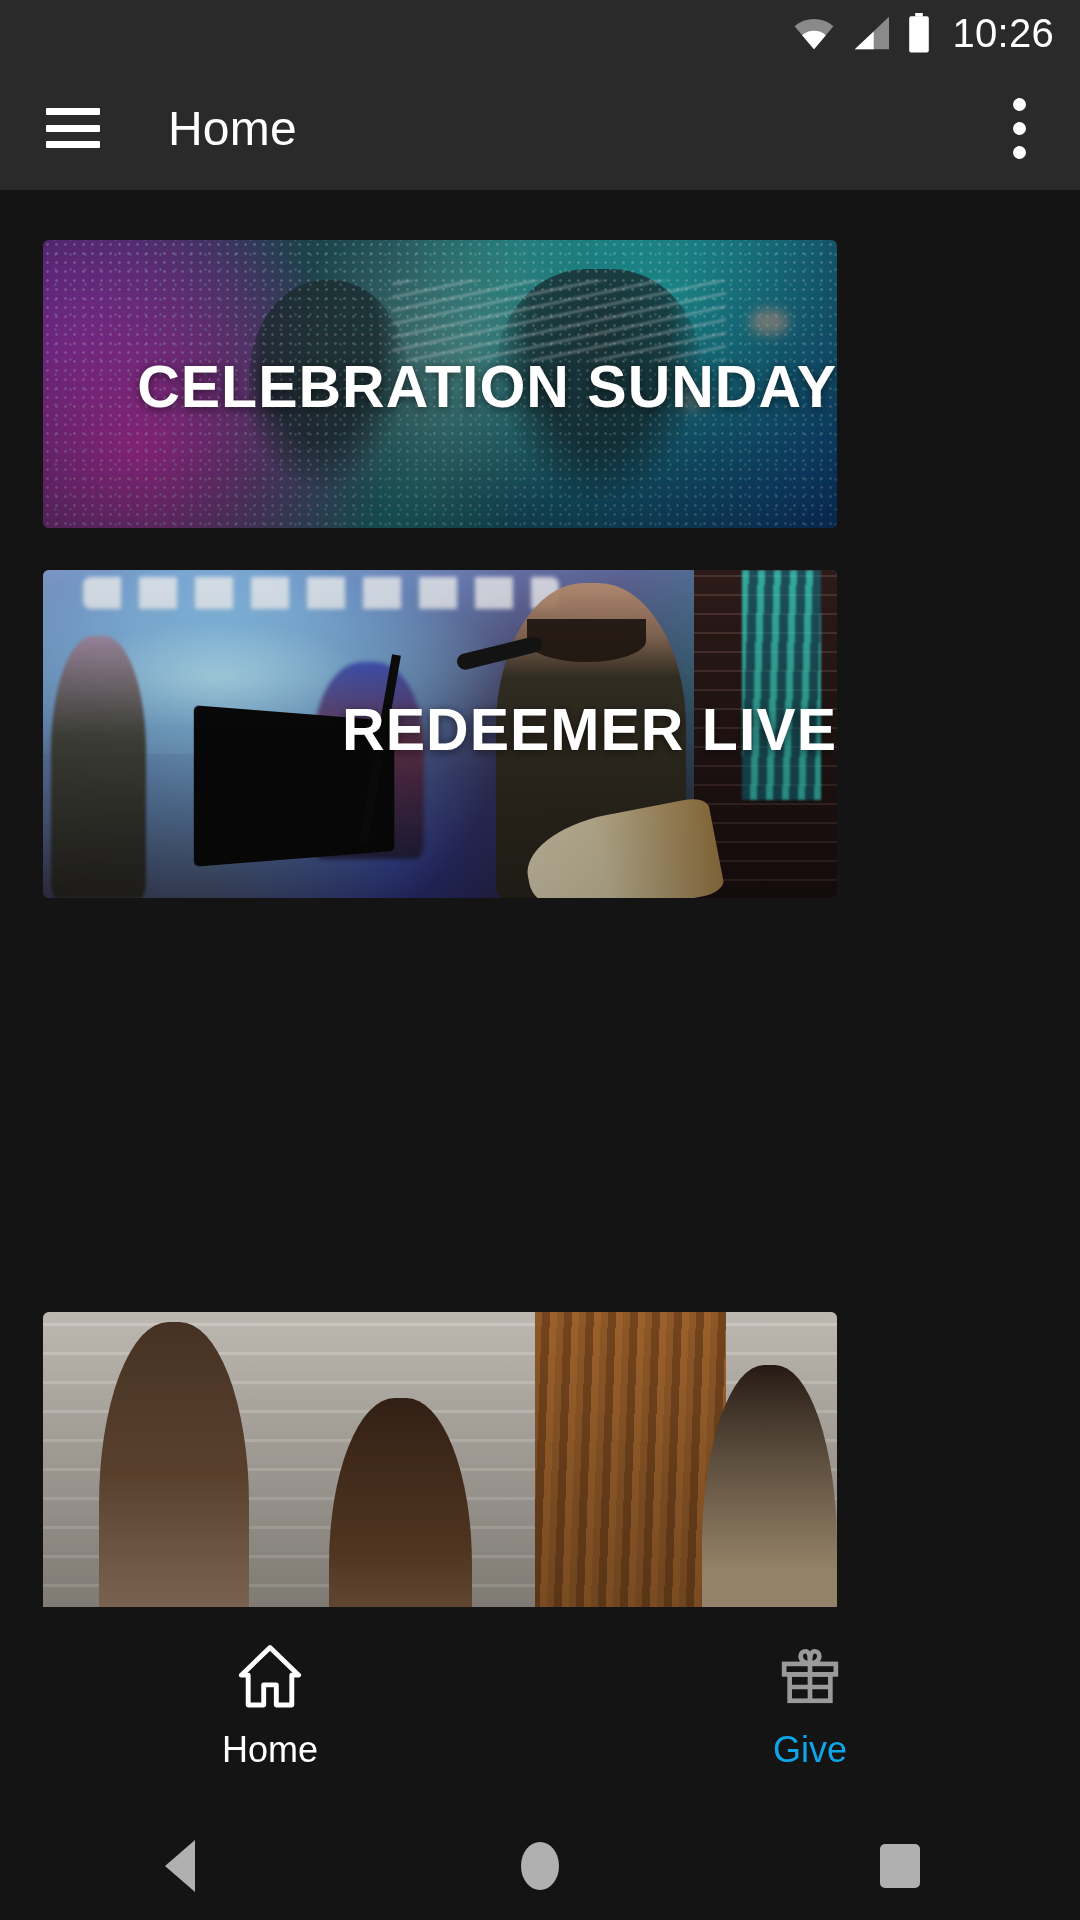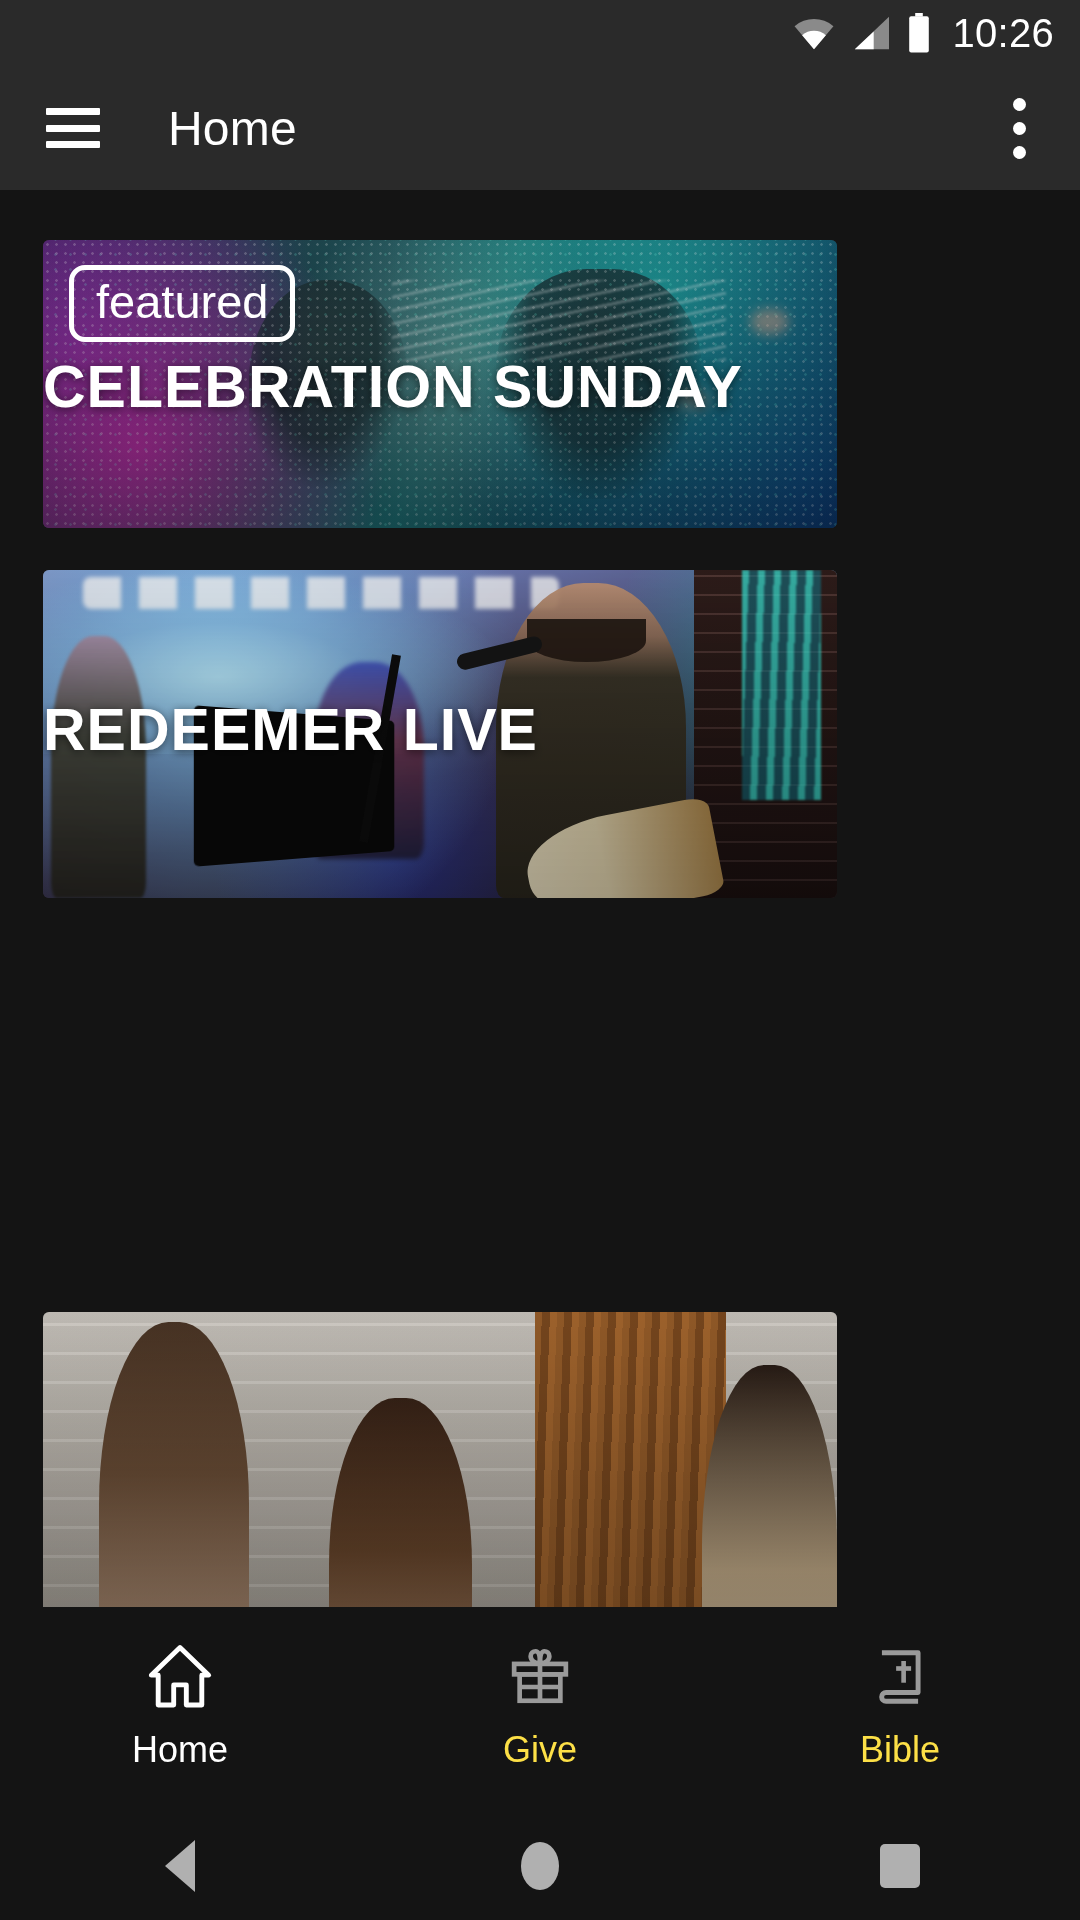--- a/index.html
+++ b/index.html
@@ -58,21 +58,21 @@
     background:#222;
     cursor:pointer;
   }
   .card .art{ position:absolute; inset:0; }
   .card .overlay{
     position:absolute; inset:0;
     background:linear-gradient(180deg, rgba(0,0,0,.08) 0%, rgba(0,0,0,.22) 55%, rgba(0,0,0,.30) 100%);
   }
   .card .title{
     position:absolute; left:0; right:0;
-    text-align:left; color:#fff;
+    text-align:right; color:#fff;
     font-size:59px; font-weight:700; letter-spacing:1px;
     text-shadow:0 2px 10px rgba(0,0,0,.55);
     white-space:nowrap;
   }
   .badge{
     position:absolute; left:26px; top:25px;
     border:5px solid #fff; border-radius:16px;
     padding:8px 22px 12px 22px;
     color:#fff; font-size:47px; font-weight:400; line-height:1;
   }
@@ -275,21 +275,21 @@
     background:#141414; display:flex;
   }
   .nav-item{
     flex:1; display:flex; flex-direction:column;
     align-items:center; justify-content:flex-start;
     padding-top:34px; cursor:pointer;
   }
   .nav-icon{ height:70px; display:flex; align-items:center; justify-content:center; }
   .nav-label{ margin-top:18px; font-size:36px; font-weight:400; }
   .nav-item.active .nav-label{ color:#ffffff; }
-  .nav-item .nav-label{ color:#fde047; }
+  .nav-item .nav-label{ color:#0ea5e9; }
 
   
   .sys-nav{
     position:absolute; top:1812px; left:0; width:1080px; height:108px;
     background:#141414; display:flex; align-items:center; justify-content:space-around;
   }
   .sys-btn{ width:120px; height:108px; display:flex; align-items:center; justify-content:center; cursor:pointer; }
   .sys-back{
     width:0; height:0; border-top:26px solid transparent; border-bottom:26px solid transparent;
     border-right:30px solid #b0b0b0;
@@ -335,21 +335,20 @@
   <div class="card" style="top:50px; height:288px;">
     <div class="art art1">
       <div class="figL"></div>
         <div class="figR"></div>
       <div class="streak"></div>
         <div class="speck"></div>
       <div class="glow"></div>
         <div class="glow2"></div>
     </div>
     <div class="overlay"></div>
-    <div class="badge">featured</div>
     <div class="title" style="top:113px;">CELEBRATION SUNDAY</div>
   </div>
 
   <div class="card" style="top:380px; height:328px;">
     <div class="art art2">
       <div class="screen"></div>
       <div class="scrtext"></div>
       <div class="brick"></div>
       <div class="curtain"></div>
       <div class="player3"></div>
@@ -399,30 +398,20 @@
         <line x1="4.6" y1="16" x2="19.4" y2="16" stroke="#9a9a9a" stroke-width="1.7"></line>
         <path d="M12 7.4 C10 7.4 8.6 6.3 8.6 4.8 C8.6 3.6 9.5 3 10.4 3 C11.6 3 12 4.6 12 7.4 Z" fill="none" stroke="#9a9a9a" stroke-width="1.7"></path>
         <path d="M12 7.4 C14 7.4 15.4 6.3 15.4 4.8 C15.4 3.6 14.5 3 13.6 3 C12.4 3 12 4.6 12 7.4 Z" fill="none" stroke="#9a9a9a" stroke-width="1.7"></path>
       </svg>
     </div>
     <div class="nav-label">Give</div>
   </div>
 
 
 
-  <div class="nav-item">
-    <div class="nav-icon">
-      <svg width="62" height="66" viewBox="0 0 24 24">
-        <path d="M5 3 L19 3 L19 18.4 L6.6 18.4 A1.7 1.7 0 0 0 6.6 21.8 L19 21.8" fill="none" stroke="#9a9a9a" stroke-width="1.9" stroke-linejoin="round"></path>
-        <line x1="13.4" y1="6.2" x2="13.4" y2="14.6" stroke="#9a9a9a" stroke-width="1.8"></line>
-        <line x1="10.5" y1="9.1" x2="16.3" y2="9.1" stroke="#9a9a9a" stroke-width="1.8"></line>
-      </svg>
-    </div>
-    <div class="nav-label">Bible</div>
-  </div>
 
 </div>
 
 <div class="sys-nav">
   <div class="sys-btn">
       <div class="sys-back"></div>
     </div>
   <div class="sys-btn">
       <div class="sys-home"></div>
     </div>

